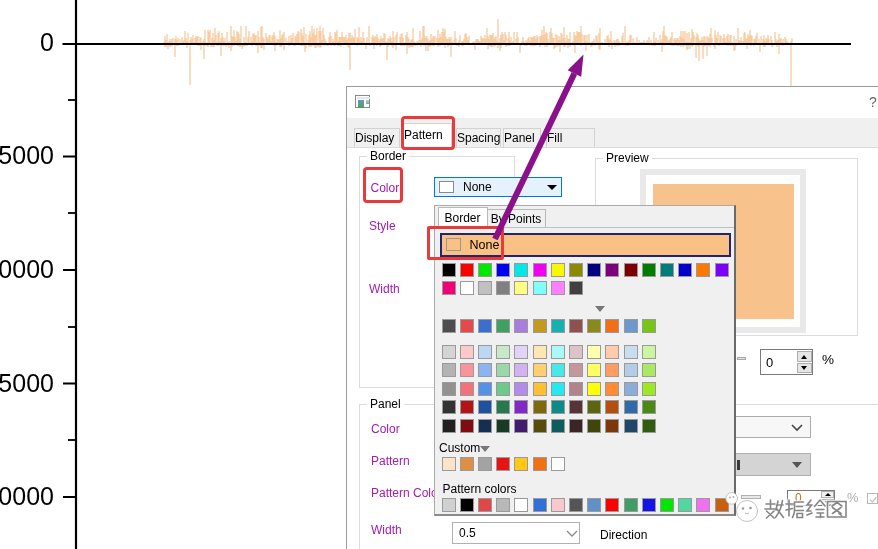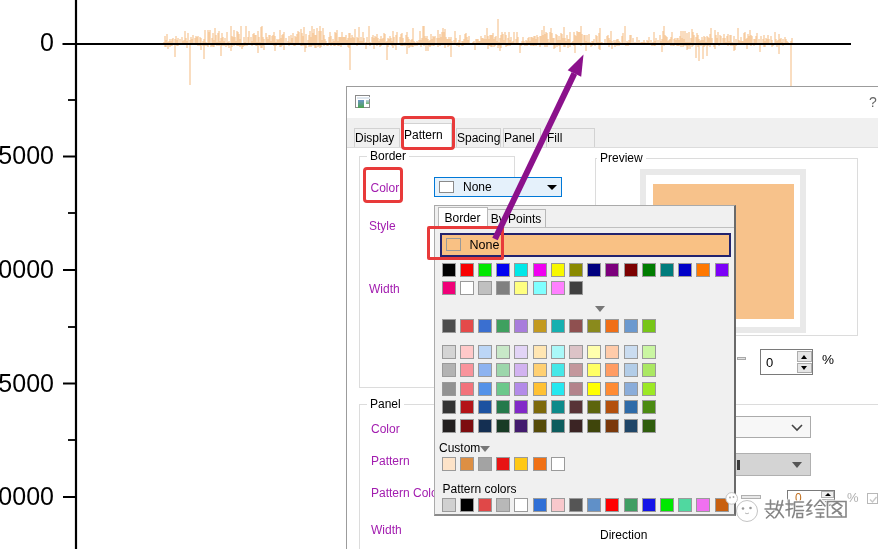--- a/index.html
+++ b/index.html
@@ -59,21 +59,21 @@
   <div class="lbl" style="left:22px;top:132px">Style</div>
   <div class="lbl" style="left:22px;top:195px">Width</div>
 
   <div class="abs" style="left:87px;top:89.5px;width:128px;height:20px;background:#e5f1fb;border:1px solid #0078d7">
     <div class="abs" style="left:4px;top:3px;width:15px;height:12px;background:#fff;border:1px solid #8a8a8a"></div>
     <div class="abs" style="left:28px;top:2.5px;font-size:12px">None</div>
     <div class="abs" style="left:112px;top:7.5px;width:0;height:0;border-left:5px solid transparent;border-right:5px solid transparent;border-top:5px solid #000"></div>
   </div>
 
   <div class="grp" style="left:248px;top:71px;width:263px;height:178px"></div>
-  <div class="grplbl" style="left:250px;top:64px">Preview</div>
+  <div class="grplbl" style="left:256px;top:64px">Preview</div>
   <div class="abs" style="left:292.5px;top:81.5px;width:166.5px;height:164.5px;background:#fff;border:6px solid #e9e9e9"></div>
   <div class="abs" style="left:306px;top:97px;width:141px;height:135px;background:#f7c28b"></div>
 
   <div class="abs" style="left:390px;top:269.5px;width:9px;height:3px;background:#e0e0e0;border:1px solid #a8a8a8"></div>
   <div class="abs" style="left:413px;top:261.5px;width:53px;height:26px;background:#fff;border:1px solid #7a7a7a">
     <div class="abs" style="left:5px;top:5px;font-size:13px">0</div>
     <div class="abs" style="left:35.5px;top:1.5px;width:15px;height:10.5px;background:#e6e6e6;border:1px solid #adadad">
       <div class="abs" style="left:3px;top:2.5px;width:0;height:0;border-left:3.5px solid transparent;border-right:3.5px solid transparent;border-bottom:4px solid #000"></div>
         </div>
     <div class="abs" style="left:35.5px;top:13px;width:15px;height:10.5px;background:#e6e6e6;border:1px solid #adadad">
@@ -108,20 +108,26 @@
       <div class="abs" style="left:2.5px;top:1px;width:0;height:0;border-left:3px solid transparent;border-right:3px solid transparent;border-top:3px solid #000"></div>
         </div>
   </div>
   <div class="abs" style="left:500px;top:403px;font-size:13px;color:#b0b0b0">%</div>
   <div class="abs" style="left:520px;top:406px;width:11px;height:11px;background:#fff;border:1px solid #b8b8b8">
     <svg class="abs" style="left:0.5px;top:0.5px" width="9" height="9">
           <path d="M1 4.5l2.5 2.5 4-5" stroke="#c8c8c8" stroke-width="1.4" fill="none"></path>
         </svg>
   </div>
 
+  <div class="abs" style="left:105px;top:435px;width:128px;height:22px;background:#fff;border:1px solid #b0b0b0">
+    <div class="abs" style="left:6px;top:3px;font-size:12px">0.5</div>
+    <svg class="abs" style="left:112px;top:6px" width="14" height="10">
+          <path d="M2 2l5 5 5-5" stroke="#888" stroke-width="1.3" fill="none"></path>
+        </svg>
+  </div>
   <div class="abs" style="left:253px;top:441px;font-size:12px">Direction</div>
 
   <div class="abs" style="left:87px;top:118px;width:302px;height:311px;background:#f0f0f0;border:1px solid #aaa;border-right:2px solid #6a6a6a;border-bottom:2px solid #8a8a8a;z-index:20">
     <div class="abs" style="left:1px;top:20.6px;width:298px;height:1px;background:#c0c0c0"></div>
     <div class="abs" style="left:52px;top:2.7px;width:59px;height:18.3px;background:#f1f1f1;border-top:1px solid #b8b8b8;border-right:1px solid #b8b8b8;font-size:12px;text-align:center;line-height:18px">By Points</div>
     <div class="abs" style="left:2.5px;top:0.5px;width:50px;height:20.6px;background:#fff;border:1px solid #b8b8b8;border-bottom:none;font-size:12px;text-align:center;line-height:20px">Border</div>
     <div class="abs" style="left:4.5px;top:27px;width:291px;height:23.5px;background:#f9c184;border:2px solid #23236e">
       <div class="abs" style="left:4px;top:3px;width:15px;height:13px;border:1px solid #999"></div>
       <div class="abs" style="left:28px;top:3px;font-size:12.5px">None</div>
     </div>

